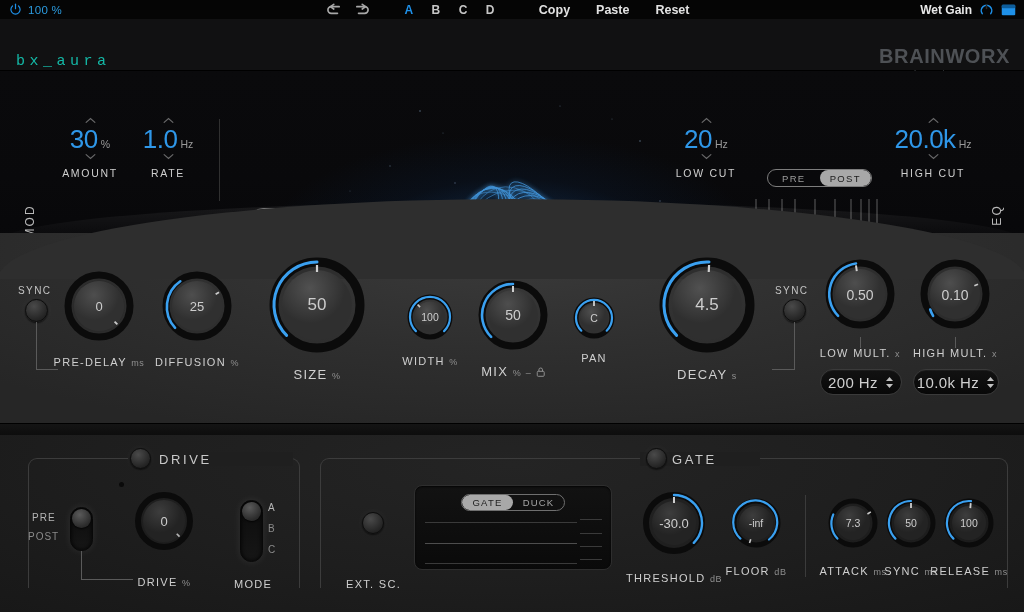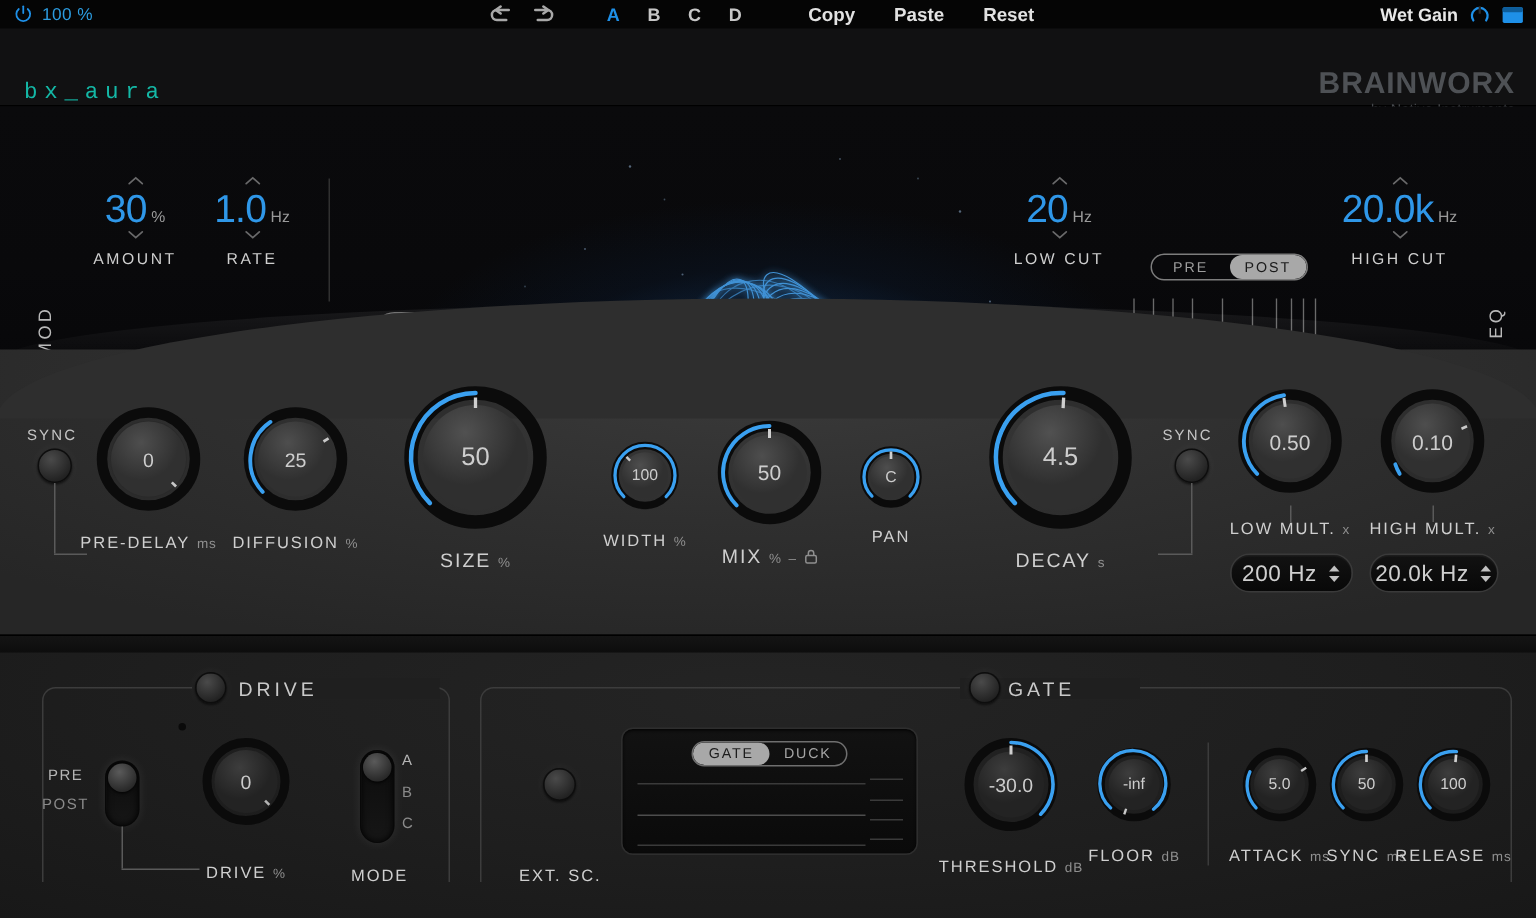--- a/index.html
+++ b/index.html
@@ -661,21 +661,21 @@
         <line x1="37" y1="58" x2="37" y2="62" stroke="#c9c9c9" stroke-width="1.8" transform="rotate(-113 37 37)"></line>
       </svg>
       <div class="kval" style="top:30px; font-size:14px;">0.10</div>
       <div class="kcap" style="top:86px;text-align:right;">
         <span class="kcap-name">HIGH MULT.</span>
         <span class="kcap-unit">x</span>
       </div>
     </div>
     <div class="connector" style="left:955px; top:104px; height:11px;"></div>
     <div class="ddpill" style="left:913px; top:136px; width:86px;">
-      <span class="ddtext">20.0k Hz</span>
+      <span class="ddtext">10.0k Hz</span>
       <svg class="ddarrows" viewBox="0 0 9 13">
         <path d="M4.5 1 L8 5 L1 5 Z" fill="#c0c0c0"></path>
           <path d="M4.5 12 L8 8 L1 8 Z" fill="#c0c0c0"></path>
       </svg>
     </div>
   </div>
 
   <div class="panel-sep"></div>
 
   <div class="lowpanel">
@@ -773,21 +773,21 @@
 
     <div class="vdiv" style="left:805px; top:60px; height:82px; background:#3b3b3b;"></div>
 
     <div class="knob" style="left:827px; top:62px; width:52px; height:52px;">
       <svg class="ring" width="52" height="52" viewBox="0 0 52 52">
         <circle cx="26" cy="26" r="22" fill="none" stroke="#0b0b0b" stroke-width="5"></circle>
         <path d="M 10.4 41.6 A 22 22 0 0 1 6.3 17.5" fill="none" stroke="#3aa0f0" stroke-width="2.2" stroke-linecap="round"></path>
         <circle cx="26" cy="26" r="17" fill="url(#kg3)"></circle>
         <line x1="26" y1="43" x2="26" y2="47" stroke="#c9c9c9" stroke-width="1.6" transform="rotate(-122 26 26)"></line>
       </svg>
-      <div class="kval" style="top:20px; font-size:10.5px;">5.0</div>
+      <div class="kval" style="top:20px; font-size:10.5px;">7.3</div>
       <div class="kcap" style="top:64px;">
         <span class="kcap-name">ATTACK</span>
         <span class="kcap-unit">ms</span>
       </div>
     </div>
 
     <div class="knob" style="left:885px; top:62px; width:52px; height:52px;">
       <svg class="ring" width="52" height="52" viewBox="0 0 52 52">
         <circle cx="26" cy="26" r="22" fill="none" stroke="#0b0b0b" stroke-width="5"></circle>
         <path d="M 10.4 41.6 A 22 22 0 0 1 26 4" fill="none" stroke="#3aa0f0" stroke-width="2.2" stroke-linecap="round"></path>

